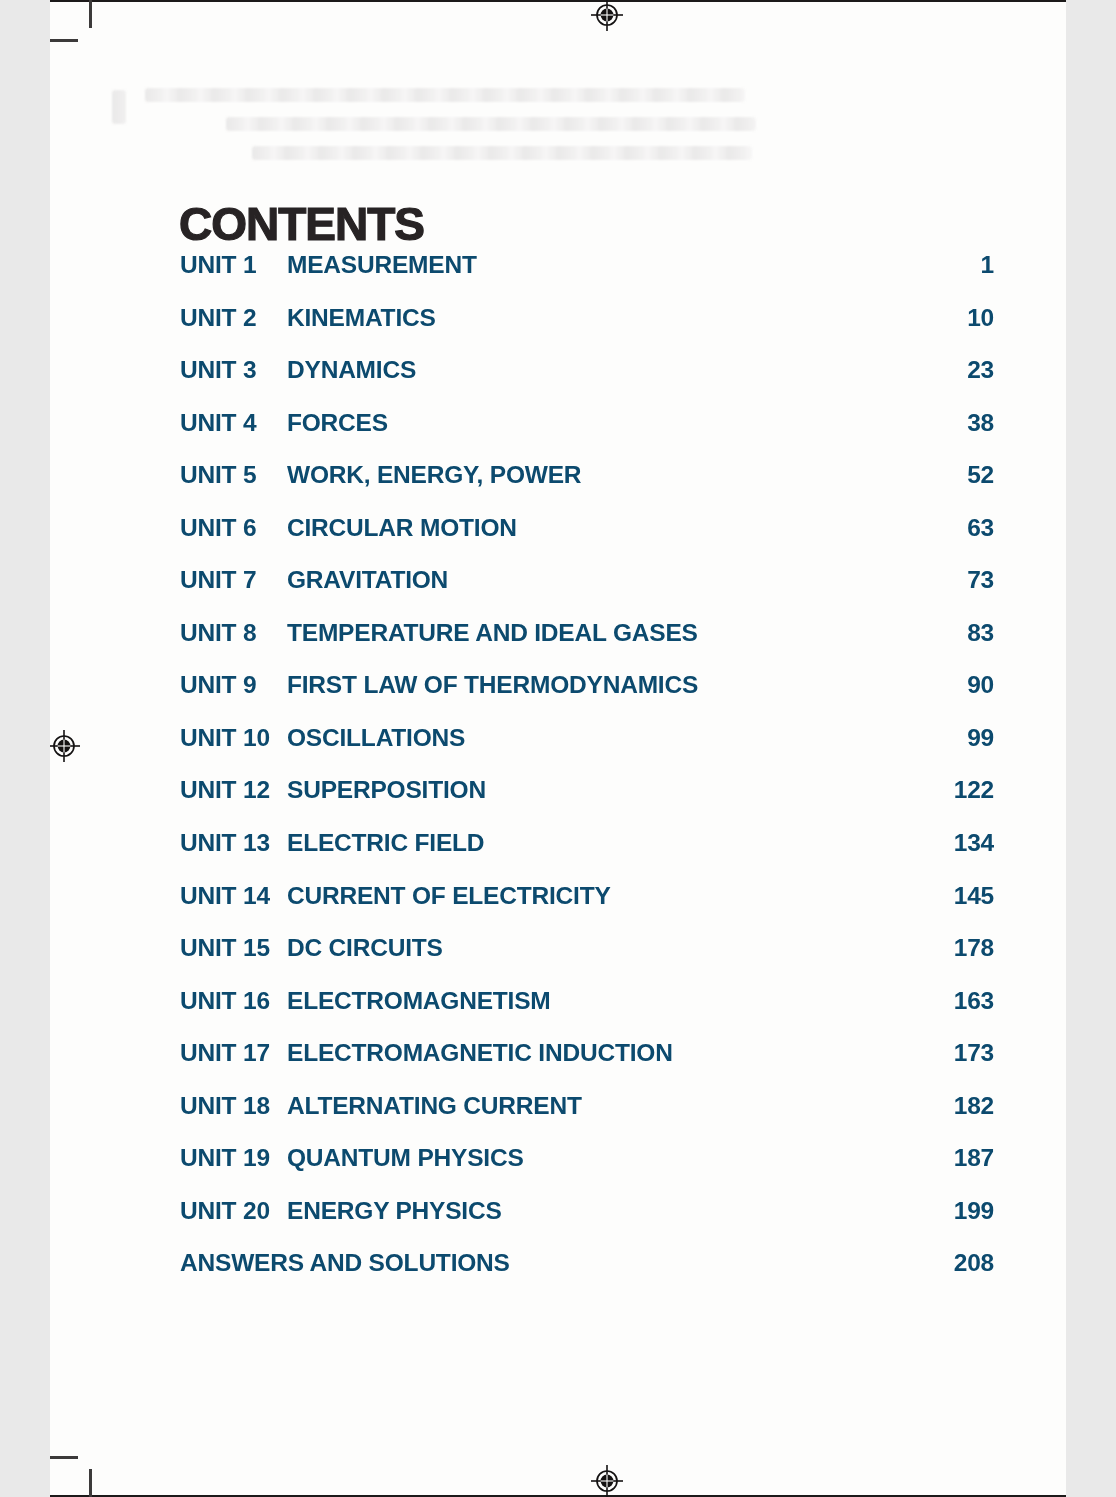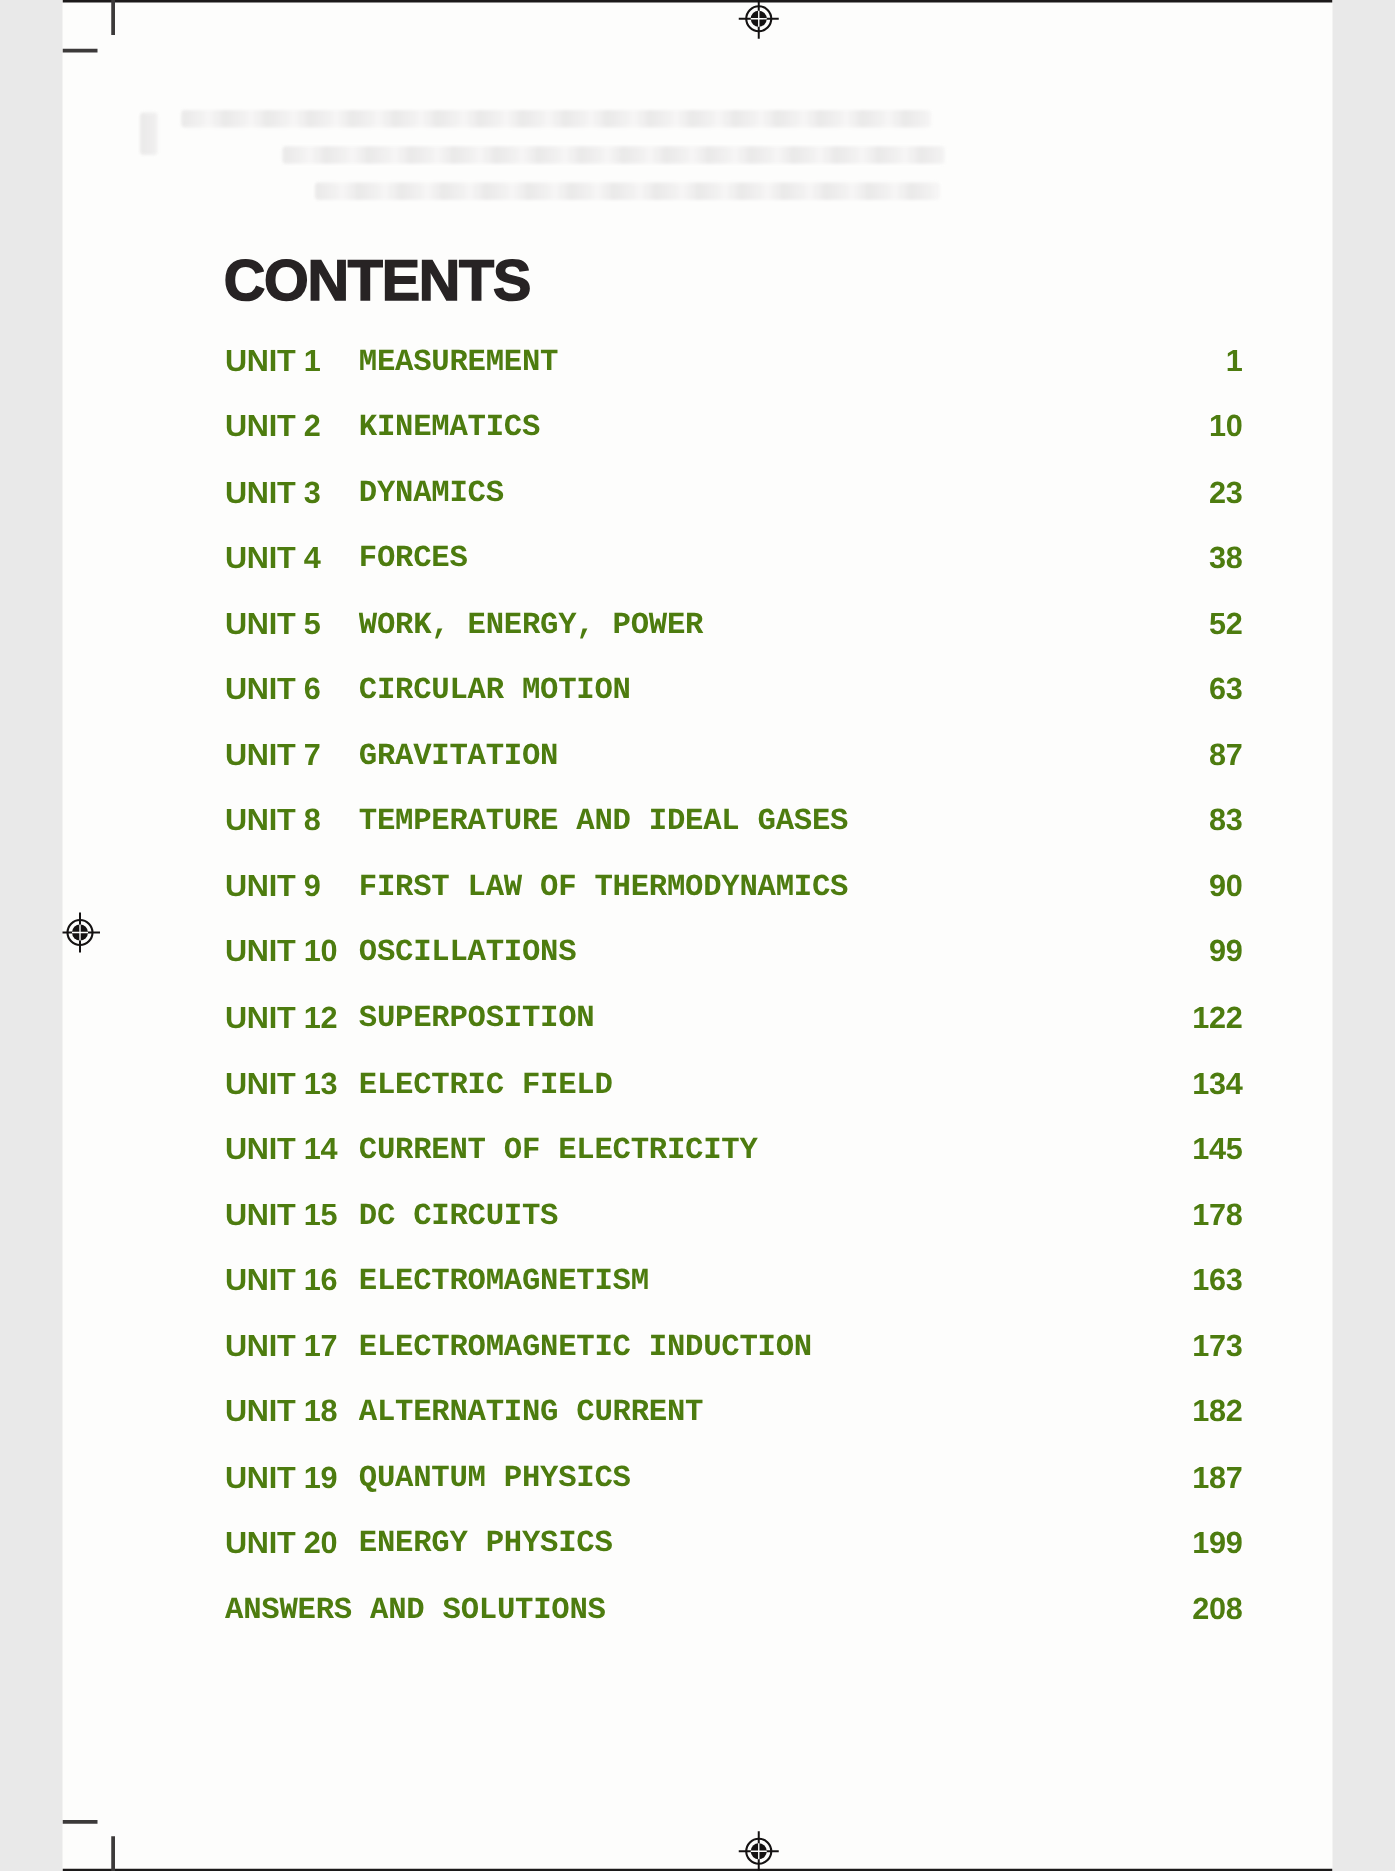--- a/index.html
+++ b/index.html
@@ -52,31 +52,31 @@
   }
 
   .toc {
     position: absolute;
     left: 130px;
     top: 251px;
     width: 814px;
   }
   .toc-row {
     display: flex;
-    align-items: flex-end;
+    align-items: flex-start;
     height: 52.55px;
     font-size: 24.5px;
     font-weight: bold;
     letter-spacing: -0.2px;
-    color: #4d7c0f;
+    color: #0c4a6e;
     white-space: nowrap;
   }
   .toc-unit { width: 107px; flex: none; }
   .toc-unit:empty { display: none; }
-  .toc-title { flex: 1 1 auto; overflow: hidden; font-family: Liberation Mono, monospace; }
+  .toc-title { flex: 1 1 auto; overflow: hidden; }
   .toc-page { margin-left: auto; text-align: right; flex: none; }
 </style>
 </head>
 <body>
 
 <div class="page">
 
   <div class="edge-line top"></div>
   <div class="edge-line bottom"></div>
 
@@ -162,21 +162,21 @@
 
     <div class="toc-row">
       <span class="toc-unit">UNIT 6</span>
       <span class="toc-title">CIRCULAR MOTION</span>
       <span class="toc-page">63</span>
     </div>
 
     <div class="toc-row">
       <span class="toc-unit">UNIT 7</span>
       <span class="toc-title">GRAVITATION</span>
-      <span class="toc-page">87</span>
+      <span class="toc-page">73</span>
     </div>
 
     <div class="toc-row">
       <span class="toc-unit">UNIT 8</span>
       <span class="toc-title">TEMPERATURE AND IDEAL GASES</span>
       <span class="toc-page">83</span>
     </div>
 
     <div class="toc-row">
       <span class="toc-unit">UNIT 9</span>

